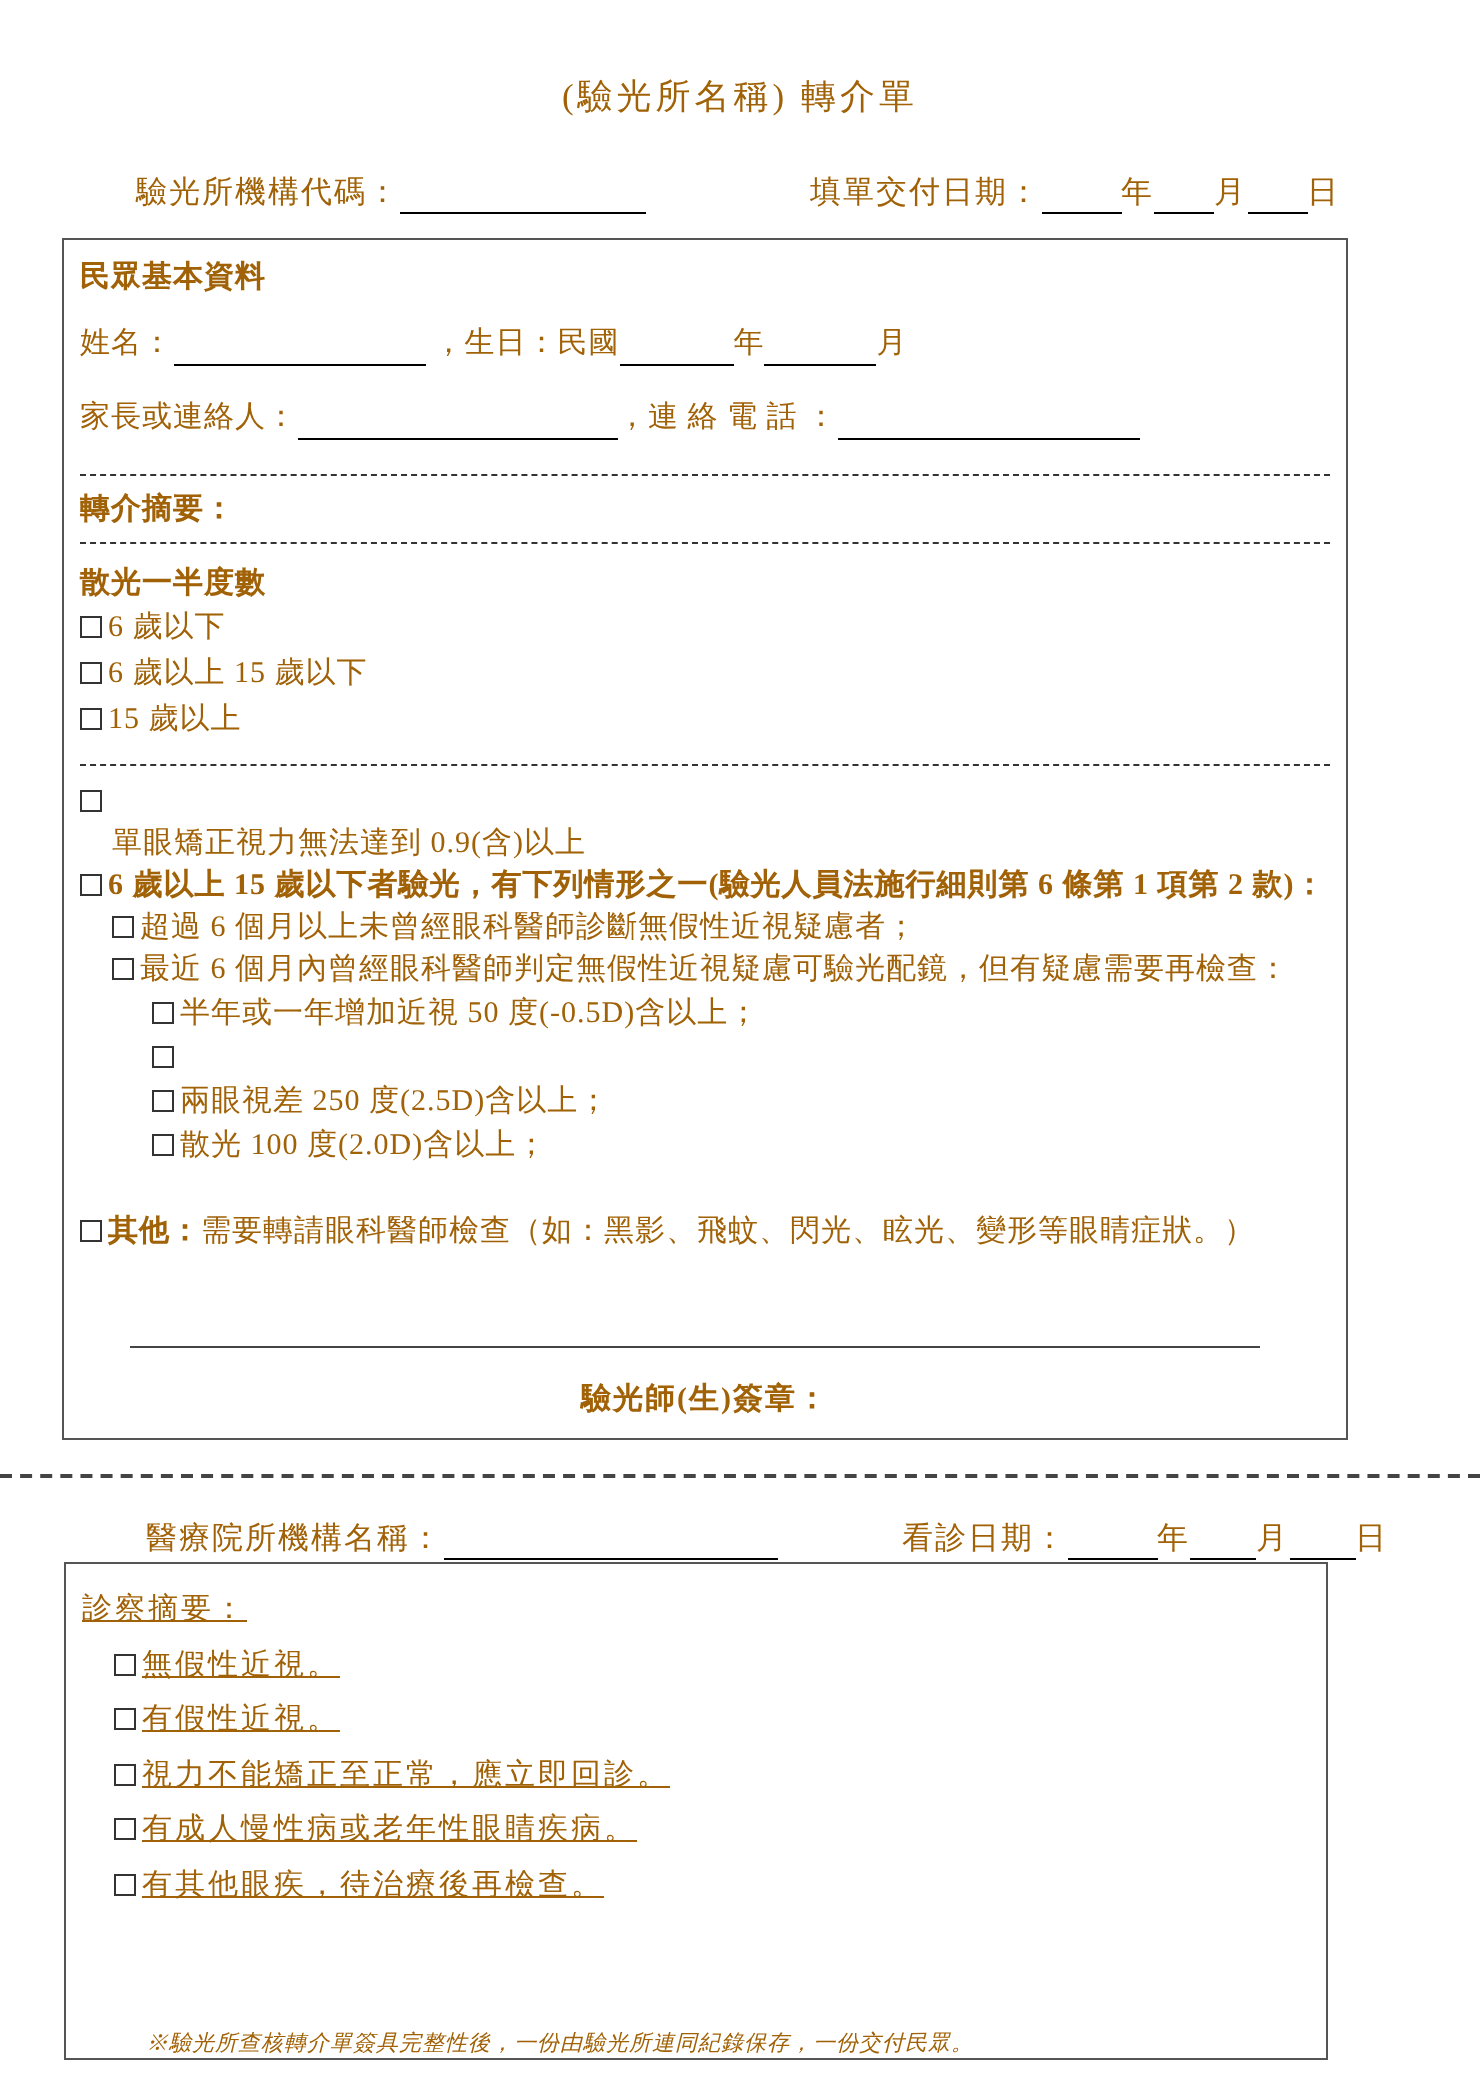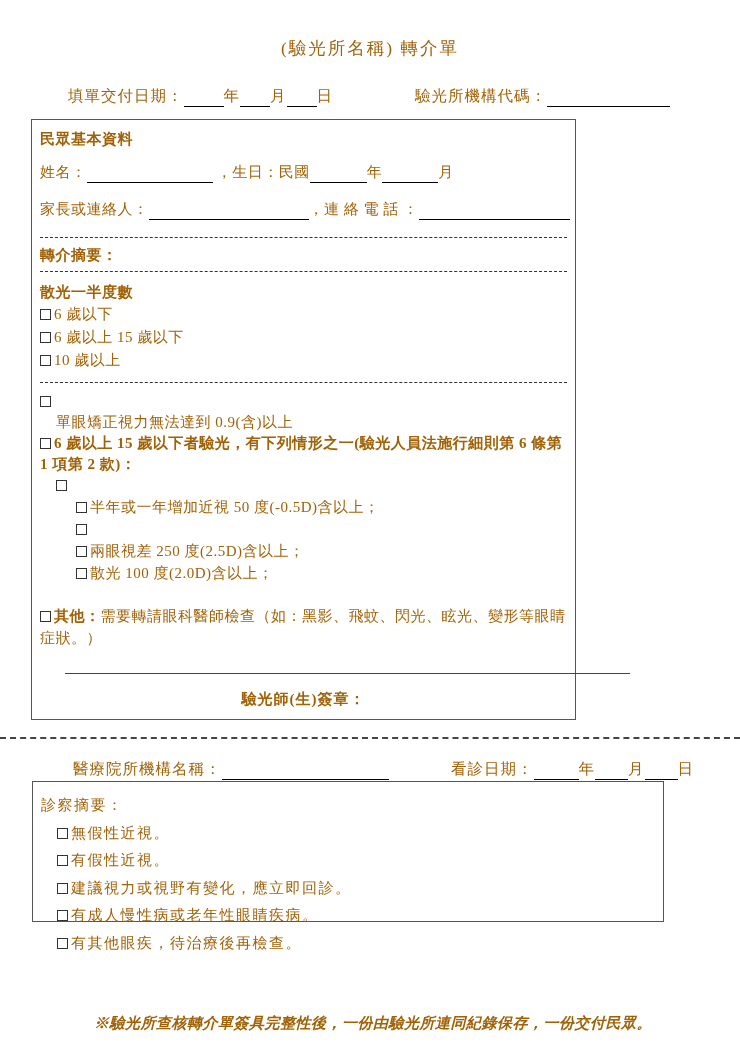--- a/index.html
+++ b/index.html
@@ -12,60 +12,60 @@
   .title { position:absolute; top:24px; left:0; width:100%; text-align:center;
            font-size:17.5px; letter-spacing:2px; }
   .hdr-row1 { position:absolute; top:74px; left:68px; right:70px;
               display:flex; justify-content:space-between; font-size:15.5px; letter-spacing:1px; }
   .hdr-row2 { position:absolute; top:747px; left:73px; right:46px;
               display:flex; justify-content:space-between; font-size:15.5px; letter-spacing:1px;gap:40px; }
   .blank { display:inline-block; border-bottom:1.6px solid #000; height:15px; vertical-align:bottom; }
   .w123{width:123px} .w40{width:40px} .w30{width:30px} .w126{width:126px}
   .w57{width:57px} .w56{width:56px} .w160{width:160px} .w151{width:151px}
   .w167{width:167px} .w45{width:45px} .w33{width:33px}
-  .box1 { position:absolute; left:31px; top:107px; width:545px; height:601px;
+  .box1 { position:absolute; left:31px; top:107px; width:643px; height:601px;
           border:1px solid #555; padding:8px 8px 0 8px; letter-spacing:0.5px; }
-  .box2 { position:absolute; left:32px; top:769px; width:632px; height:141px;
-          border:1px solid #555; padding:12px 8px 0 8px; letter-spacing:1.5px; }
+  .box2 { position:absolute; left:32px; top:769px; width:632px; height:249px;
+          border:1px solid #555; padding:12px 8px 0 8px; letter-spacing:1.5px;text-decoration:underline; }
   .row { line-height:22px; }
   .row21 { line-height:21px; }
   .bold { font-weight:bold; }
   .dashed { border-top:1.5px dashed #333; height:0; }
   .d1 { margin-top:17px; } .d2 { margin-top:5px; } .d3 { margin-top:11px; }
   .mt11{margin-top:11px} .mt15{margin-top:15px} .mt6{margin-top:6px}
   .mt9{margin-top:9px} .mt1{margin-top:1px} .mt8{margin-top:8px} .mt21{margin-top:21px}
   .ind1 { padding-left:16px; }
   .ind2 { padding-left:36px; }
   .cb { display:inline-block; width:11px; height:11px; border:1.2px solid #333;
         margin-right:3px; vertical-align:-1px; background:#fff; }
   .sig-line { position:absolute; top:553px; left:33px; width:565px;
               border-bottom:1.5px solid #444; }
   .sig-label { position:absolute; top:570px; left:0; width:100%; text-align:center;
                font-weight:bold; letter-spacing:1px; }
   .cut-line { position:absolute; top:725px; left:0; width:740px;
               border-top:2px dashed #444; height:0; }
   .box2-rows .row { line-height:22px; margin-top:5.5px; }
   .doctor-sign { margin-top:9px; margin-left:344px; letter-spacing:1px; }
   .footer { position:absolute; top:1002px; left:73px; width:600px;
-            font-weight:bold; font-style:italic; font-size:15px; letter-spacing:0.5px;text-align:center; }
+            font-weight:normal; font-style:italic; font-size:11px; letter-spacing:0.5px; }
   .nowrap { white-space:nowrap; }
 </style>
 </head>
 <body>
 
 <div class="page">
 
   <div class="title">(驗光所名稱) 轉介單</div>
 
   <div class="hdr-row1">
     <span class="nowrap">
-      <span>填單交付日期：</span><span class="blank w40"></span><span>年</span><span class="blank w30"></span><span>月</span><span class="blank w30"></span><span>日</span>
+      <span>驗光所機構代碼：</span><span class="blank w123"></span>
     </span>
     <span class="nowrap">
-      <span>驗光所機構代碼：</span><span class="blank w123"></span>
+      <span>填單交付日期：</span><span class="blank w40"></span><span>年</span><span class="blank w30"></span><span>月</span><span class="blank w30"></span><span>日</span>
     </span>
   </div>
 
   <div class="box1">
     <div class="row bold">民眾基本資料</div>
 
     <div class="row mt11 nowrap">
       <span>姓名：</span><span class="blank w126"></span>
       <span>，生日：民國</span><span class="blank w57"></span><span>年</span><span class="blank w56"></span><span>月</span>
     </div>
@@ -82,36 +82,39 @@
 
     <div class="row bold mt9">散光一半度數</div>
 
     <div class="row">
       <span class="cb"></span><span>6 歲以下</span>
     </div>
     <div class="row mt1">
       <span class="cb"></span><span>6 歲以上 15 歲以下</span>
     </div>
     <div class="row mt1">
-      <span class="cb"></span><span>10 歲以上</span>
+      <span class="cb"></span><span>15 歲以上</span>
     </div>
 
     <div class="dashed d3"></div>
 
     <div class="row21 bold mt8">
       <span class="cb"></span>
     </div>
     <div class="row21 ind1">單眼矯正視力無法達到 0.9(含)以上</div>
 
     <div class="row21 bold">
       <span class="cb"></span><span>6 歲以上 15 歲以下者驗光，有下列情形之一(驗光人員法施行細則第 6 條第 1 項第 2 款)：</span>
     </div>
 
     <div class="row21 ind1">
-      <span class="cb"></span>
+      <span class="cb"></span><span>超過 6 個月以上未曾經眼科醫師診斷無假性近視疑慮者；</span>
+    </div>
+    <div class="row21 ind1">
+      <span class="cb"></span><span>最近 6 個月內曾經眼科醫師判定無假性近視疑慮可驗光配鏡，但有疑慮需要再檢查：</span>
     </div>
 
     <div class="row ind2">
       <span class="cb"></span><span>半年或一年增加近視 50 度(-0.5D)含以上；</span>
     </div>
     <div class="row ind2">
       <span class="cb"></span>
     </div>
     <div class="row ind2">
       <span class="cb"></span><span>兩眼視差 250 度(2.5D)含以上；</span>
@@ -142,21 +145,21 @@
   <div class="box2">
     <div class="row">診察摘要：</div>
     <div class="box2-rows">
       <div class="row ind1">
         <span class="cb"></span><span>無假性近視。</span>
       </div>
       <div class="row ind1">
         <span class="cb"></span><span>有假性近視。</span>
       </div>
       <div class="row ind1">
-        <span class="cb"></span><span>建議視力或視野有變化，應立即回診。</span>
+        <span class="cb"></span><span>視力不能矯正至正常，應立即回診。</span>
       </div>
       <div class="row ind1">
         <span class="cb"></span><span>有成人慢性病或老年性眼睛疾病。</span>
       </div>
       <div class="row ind1">
         <span class="cb"></span><span>有其他眼疾，待治療後再檢查。</span>
       </div>
     </div>
   </div>
 

